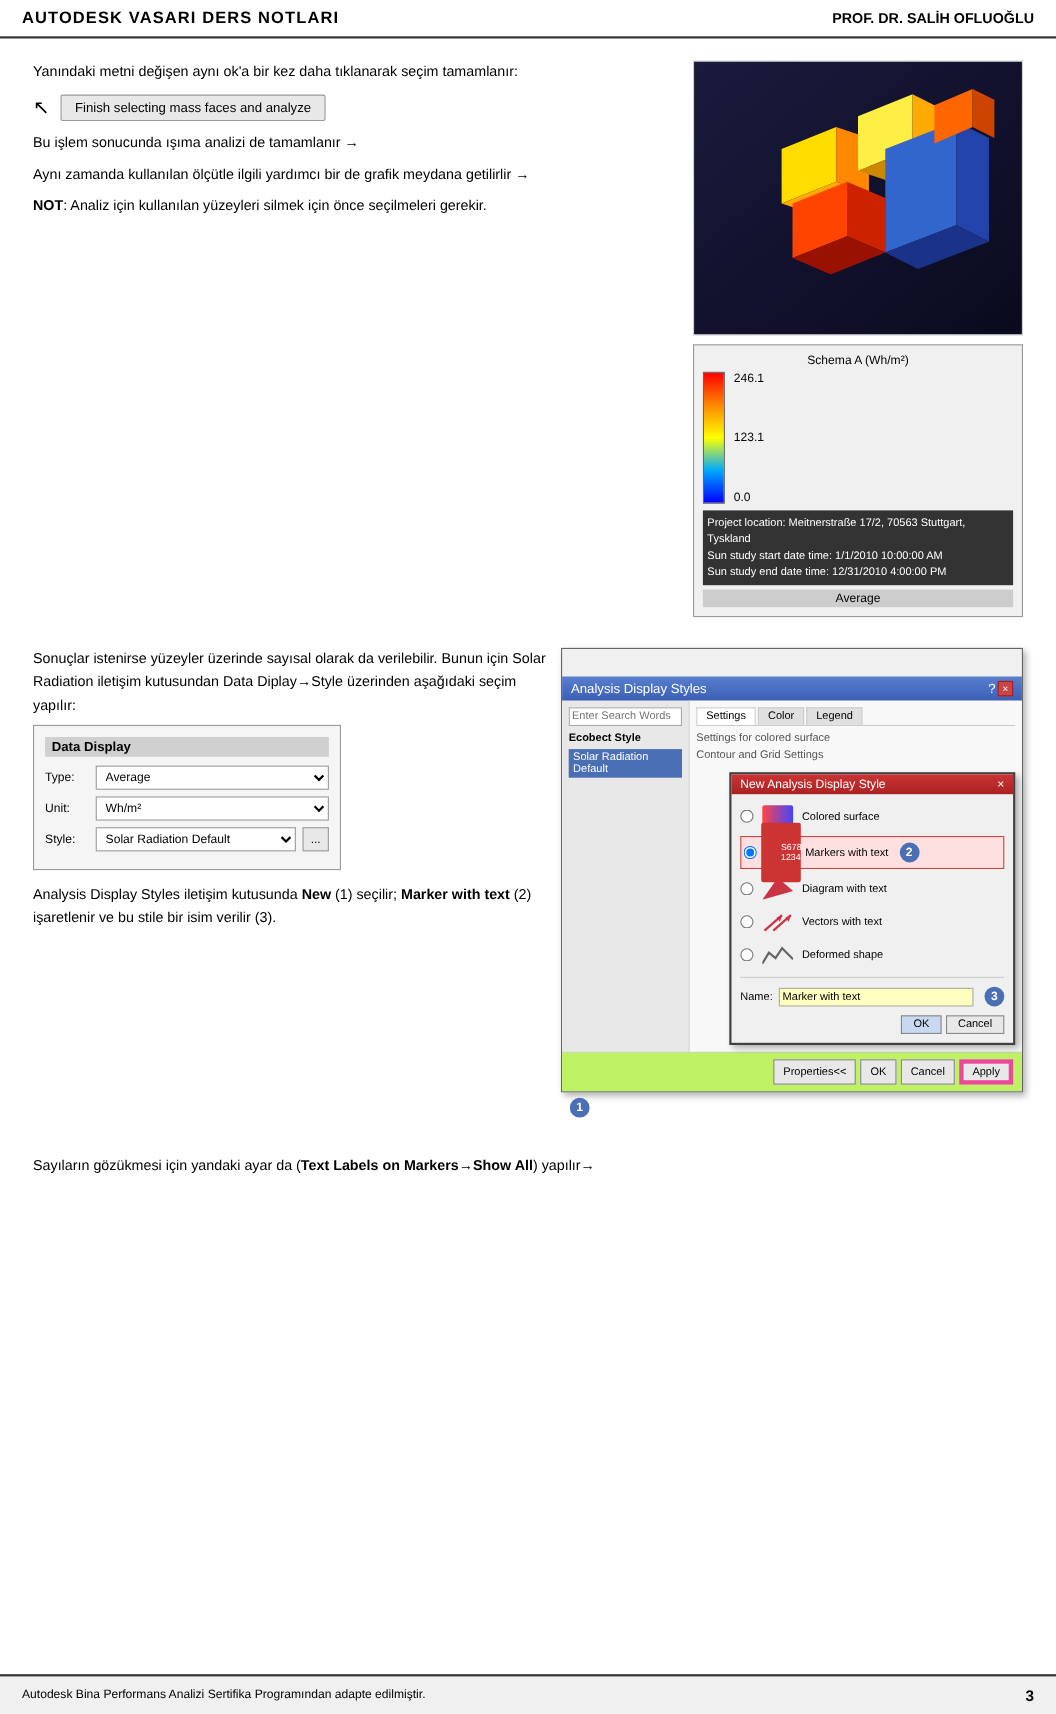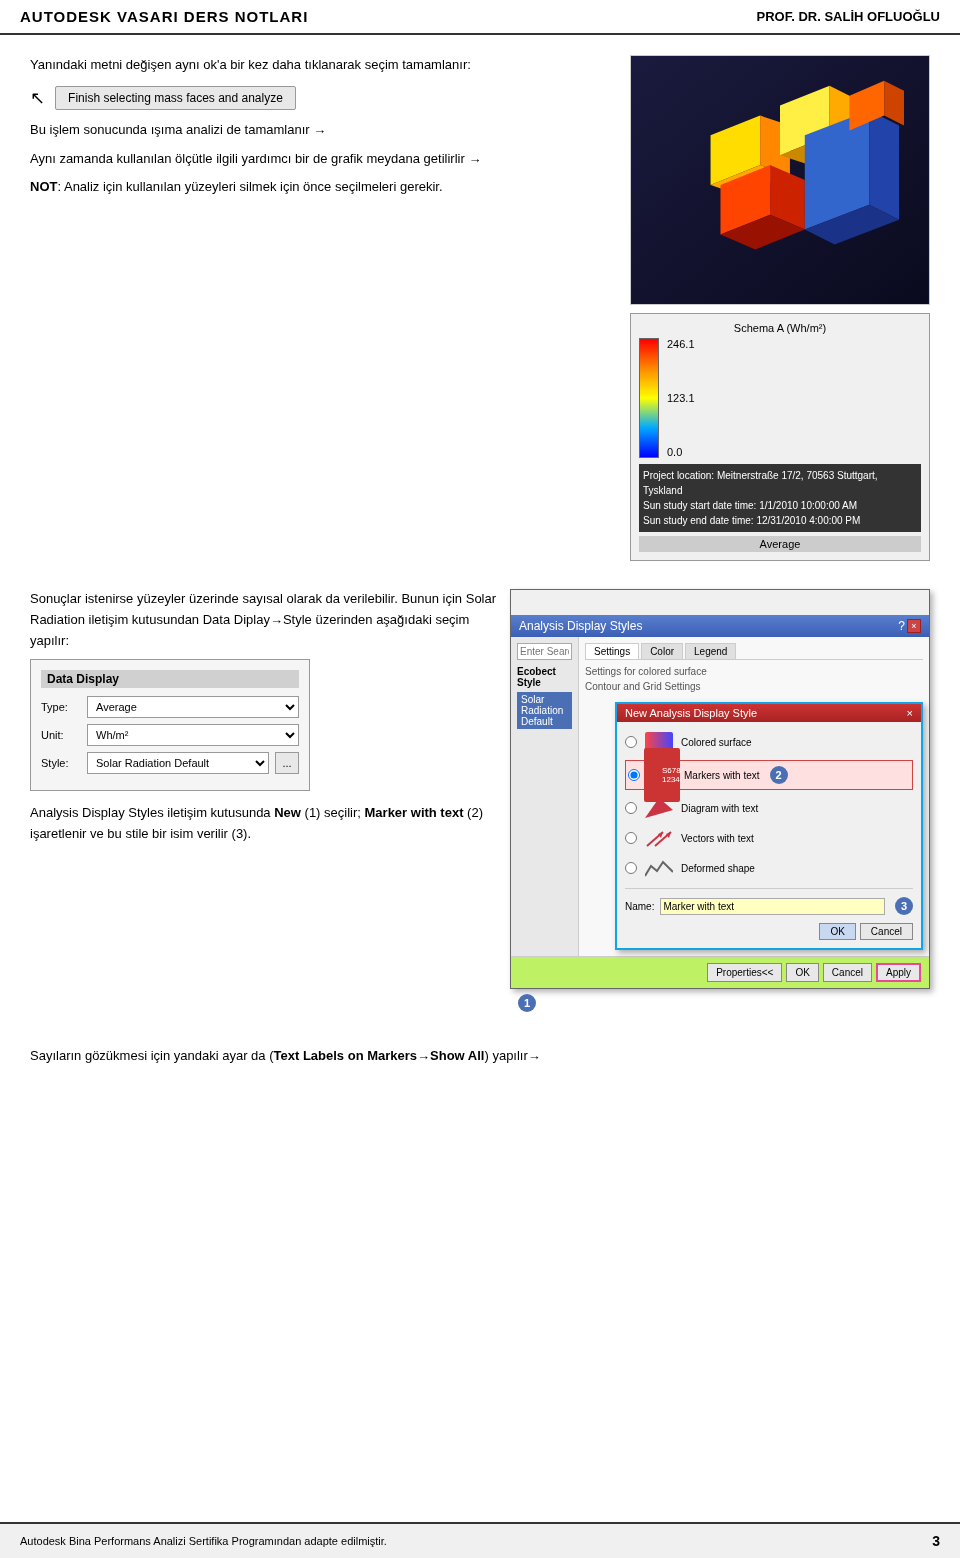--- a/index.html
+++ b/index.html
@@ -285,23 +285,23 @@
       background: #fff;
     }
     .ads-settings-text {
       font-size: 10px;
       color: #555;
       margin-bottom: 4px;
     }
 
     
     .nads-dialog {
-      border: 2px solid #0ea5e9;
+      border: 2px solid #404040;
       background: #f0f0f0;
-      width: 308px;
+      width: 260px;
       font-size: 11px;
       position: relative;
       margin-left: 30px;
       margin-top: 10px;
       box-shadow: 3px 3px 6px rgba(0,0,0,0.3);
     }
     .nads-titlebar {
       background: linear-gradient(to bottom, #cc3333, #aa2222);
       color: #fff;
       padding: 3px 8px;
@@ -635,21 +635,21 @@
                 </div>
               </div>
             </div>
           </div>
         </div>
 
         <div style="display:flex; justify-content:flex-end; gap:4px; padding:6px 8px; border-top:1px solid #ccc; background:#bef264;">
           <button style="font-size:10px; padding:2px 8px; border:1px solid #888; background:#e8e8e8; cursor:pointer;">Properties&lt;&lt;</button>
           <button style="font-size:10px; padding:2px 8px; border:1px solid #888; background:#e8e8e8; cursor:pointer;">OK</button>
           <button style="font-size:10px; padding:2px 8px; border:1px solid #888; background:#e8e8e8; cursor:pointer;">Cancel</button>
-          <button style="font-size:10px; padding:2px 8px; border:2px solid #ec4899; background:#e8e8e8; cursor:pointer;">Apply</button>
+          <button style="font-size:10px; padding:2px 8px; border:4px solid #ec4899; background:#e8e8e8; cursor:pointer;">Apply</button>
         </div>
       </div>
 
       <div style="margin-top:4px; margin-left:4px;">
         <span class="number-badge">1</span>
       </div>
     </div>
   </div>
 
   <div class="bottom-section">

